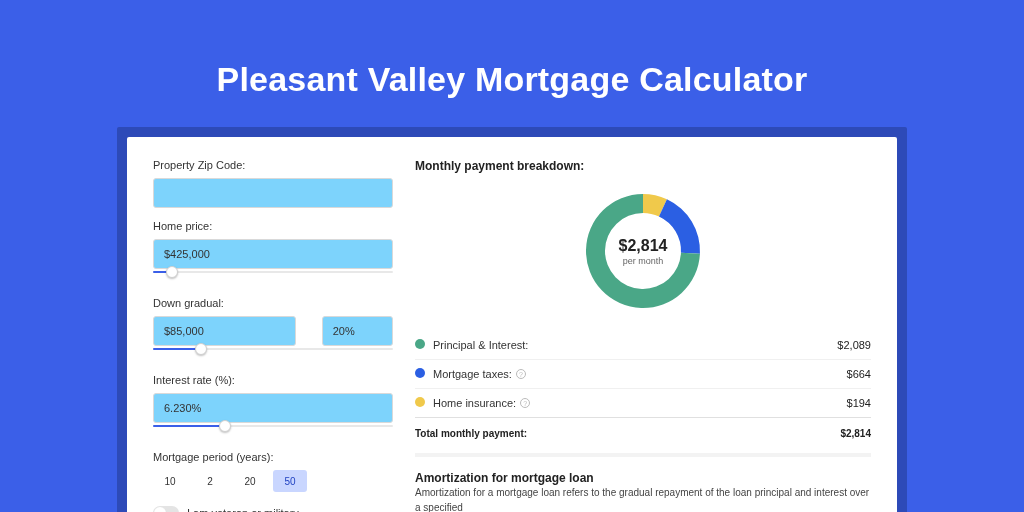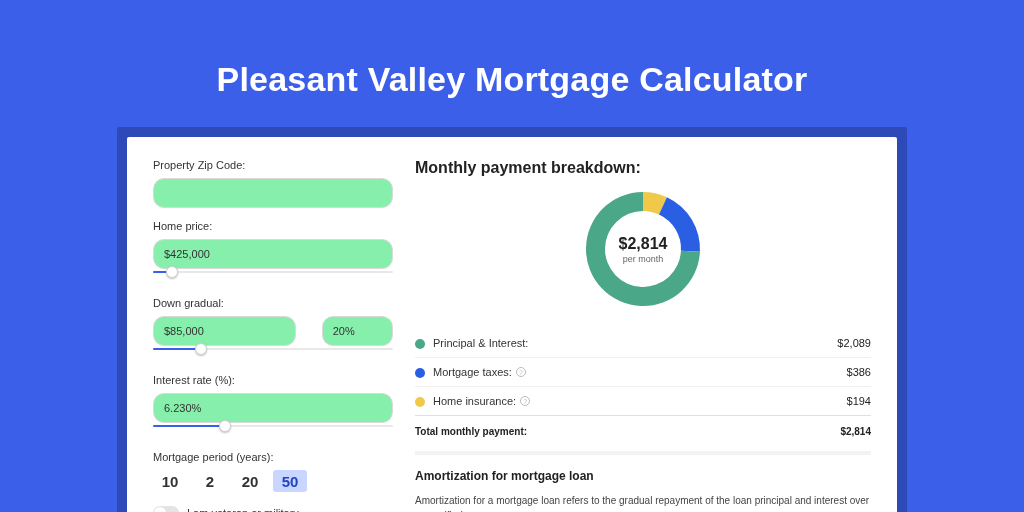--- a/index.html
+++ b/index.html
@@ -43,26 +43,26 @@
   .right-col { flex: 1; }
   .f-label {
     font-size: 11px;
     color: #333;
     margin-bottom: 7px;
     display: block;
   }
   .f-input {
     width: 100%;
     border: 1px solid #d9d9d9;
-    border-radius: 11px;
+    border-radius: 3px;
     height: 30px;
     font-size: 11px;
     color: #333;
     padding: 0 10px;
-    background: #86efac;
+    background: #7dd3fc;
   }
   .field { margin-bottom: 12px; }
   .field.with-slider { margin-bottom: 18px; }
   .slider-wrap { position: relative; height: 6px; margin-top: 4px; }
   .slider-track { position: absolute; top: -2px; left: 0; right: 0; height: 2px; background: #e8e8e8; border-radius: 2px; }
   .slider-fill { position: absolute; top: -2px; left: 0; height: 2px; background: #3b5fe8; border-radius: 2px; }
   .slider-thumb {
     position: absolute; top: -7px;
     width: 12px; height: 12px; border-radius: 50%;
     background: #fff; border: 1px solid #d0d0d0;
@@ -71,47 +71,47 @@
   }
   .row-2 { display: flex; gap: 26px; }
   .row-2 > div:first-child { flex: 2; }
   .row-2 > div:last-child { flex: 1; }
   .periods { display: flex; gap: 6px; }
   .period-btn {
     width: 34px; height: 22px;
     border: none;
     background: transparent;
     color: #333;
-    font-size: 15px; font-weight: 700;
+    font-size: 10px; font-weight: 400;
     border-radius: 3px;
     cursor: pointer;
   }
   .period-btn.active { background: #c9d6ff; color: #2243c2; }
   .toggle-row { display: flex; align-items: center; gap: 8px; margin-top: 14px; }
   .toggle {
     width: 26px; height: 14px; border-radius: 8px;
     background: #e4e4e4; position: relative;
   }
   .toggle .knob {
     position: absolute; left: 1px; top: 1px;
     width: 12px; height: 12px; border-radius: 50%;
     background: #fff; box-shadow: 0 1px 1px rgba(0,0,0,0.2);
   }
   .toggle-label { font-size: 11px; color: #333; }
 
   .breakdown-title {
-    font-size: 16px; font-weight: 700; color: #222;
-    margin-bottom: 10px;
+    font-size: 12px; font-weight: 700; color: #222;
+    margin-bottom: 16px;
   }
   .donut-wrap {
     display: flex; justify-content: center;
     margin: 4px 0 18px 0;
   }
   .legend-row {
-    display: flex; align-items: flex-end;
+    display: flex; align-items: flex-start;
     padding: 8px 0;
     border-bottom: 1px solid #f0f0f0;
     font-size: 11px;
   }
   .legend-row:last-of-type { border-bottom: none; }
   .swatch {
     width: 10px; height: 10px; border-radius: 50%;
     margin-right: 8px; flex: none;
   }
   .legend-label { color: #333; flex: 1; display: flex; align-items: center; gap: 4px; }
@@ -121,21 +121,21 @@
     display: inline-flex; align-items: center; justify-content: center;
     font-size: 7px; color: #bbb;
   }
   .total-row {
     display: flex; padding: 10px 0 14px 0;
     border-top: 1px solid #e0e0e0;
     font-size: 10px; font-weight: 700; color: #222;
   }
   .total-row .t-lbl { flex: 1; }
   .amort-box { border-top: 4px solid #f3f3f3; padding-top: 14px; }
-  .amort-title { font-size: 12px; font-weight: 700; color: #222; margin-bottom: 10px; }
+  .amort-title { font-size: 12px; font-weight: 700; color: #222; }
   .amort-text { font-size: 10px; color: #444; line-height: 1.5; }
 </style>
 </head>
 <body>
 
 <div class="page-title">Pleasant Valley Mortgage Calculator</div>
 
 <div class="shadow-wrap">
 <div class="card">
 
@@ -218,21 +218,21 @@
               <span>Principal &amp; Interest:</span>
             </span>
             <span class="legend-val">$2,089</span>
           </div>
           <div class="legend-row">
             <span class="swatch" style="background: rgb(43, 95, 227);"></span>
             <span class="legend-label">
               <span>Mortgage taxes:</span>
               <span class="info-ic">?</span>
             </span>
-            <span class="legend-val">$386</span>
+            <span class="legend-val">$664</span>
           </div>
           <div class="legend-row">
             <span class="swatch" style="background: rgb(240, 201, 75);"></span>
             <span class="legend-label">
               <span>Home insurance:</span>
               <span class="info-ic">?</span>
             </span>
             <span class="legend-val">$194</span>
           </div>
         </div>

